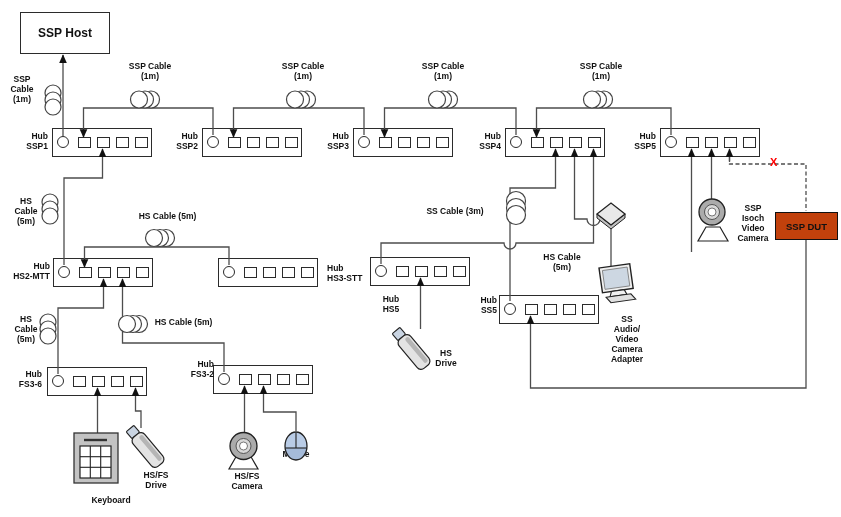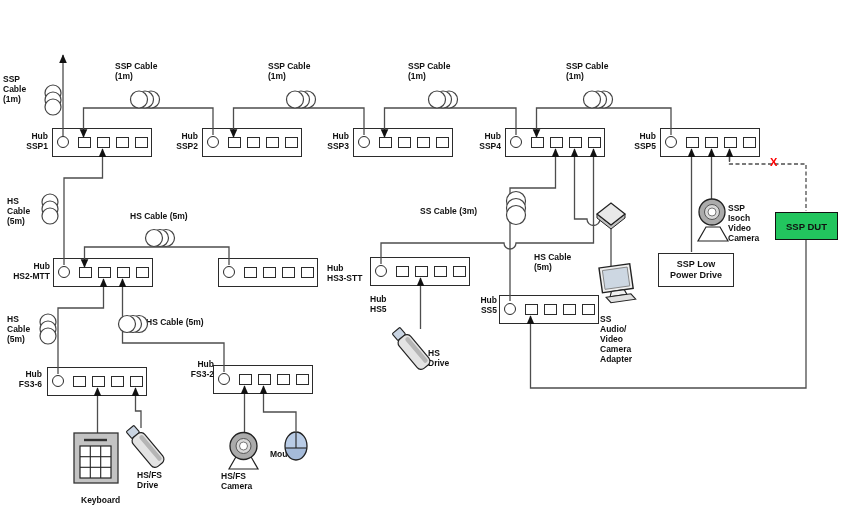--- a/index.html
+++ b/index.html
@@ -8,35 +8,34 @@
   .box{position:absolute;background:#fff;border:1.5px solid #2b2b2b;display:flex;
        align-items:center;justify-content:center;flex-direction:column;
        font-weight:bold;color:#111;text-align:center;box-sizing:border-box;}
   .hub{position:absolute;width:100px;height:29px;background:#fff;border:1.4px solid #2b2b2b;box-sizing:border-box;}
   .pc{position:absolute;left:4px;top:7px;width:12px;height:12px;border:1.4px solid #2b2b2b;border-radius:50%;box-sizing:border-box;background:#fff;}
   .ps{position:absolute;top:8px;width:13px;height:11px;border:1.4px solid #2b2b2b;box-sizing:border-box;background:#fff;}
   .s1{left:25px}.s2{left:44px}.s3{left:63px}.s4{left:82px}
   .lbl{position:absolute;font-size:8.5px;line-height:10px;font-weight:bold;color:#111;}
   .lbl span{display:block;}
   .lbl span:empty{display:none;}
-  .r{text-align:right}.c{}.l{text-align:left}
+  .r{text-align:right}.c{text-align:center}.l{text-align:left}
   #svgLayer{position:absolute;left:0;top:0;z-index:5;pointer-events:none;}
   .boxtext{font-size:9px;line-height:11px;}
   #hostBox{font-size:12px;}
-  #dutBox{background:#22c55e;border:1.6px solid #111;font-size:9.5px;}
+  #dutBox{background:#c2410c;border:1.6px solid #111;font-size:9.5px;}
   #xmark{position:absolute;left:770px;top:156px;font-size:11px;font-weight:bold;color:#ff0000;z-index:6;}
 </style>
 </head>
 <body>
 
 <div id="stage">
 
-  <div class="box boxtext" style="left:658px;top:253px;width:76px;height:34px;">
-    <span>SSP Low</span>
-    <span>Power Drive</span>
+  <div id="hostBox" class="box" style="left:20px;top:12px;width:90px;height:42px;">
+    <span>SSP Host</span>
   </div>
   <div id="dutBox" class="box" style="left:775px;top:212px;width:63px;height:28px;">
     <span>SSP DUT</span>
   </div>
 
   <div class="hub" style="left:52px;top:128px">
       <span class="pc"></span>
       <span class="ps s1"></span>
       <span class="ps s2"></span>
       <span class="ps s3"></span>

